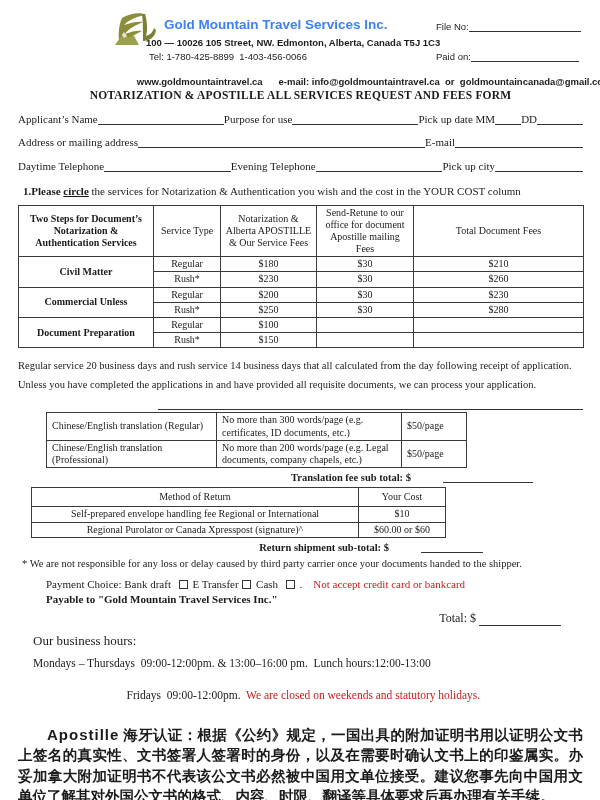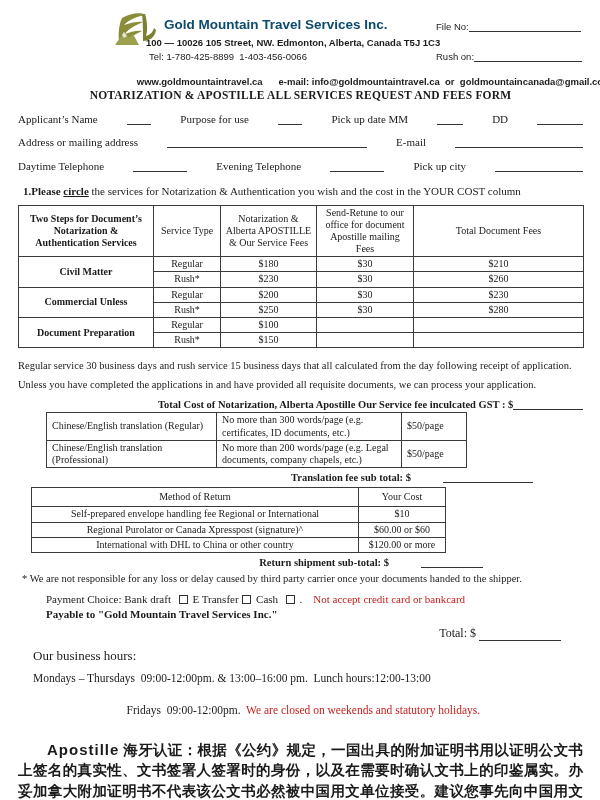--- a/index.html
+++ b/index.html
@@ -19,21 +19,21 @@
   .addr { position:absolute; left:128px; top:27px; font-size:9.5px; font-weight:bold; }
   .tel  { position:absolute; left:131px; top:41px; font-size:9.5px; white-space:pre; }
   .paidon { position:absolute; left:418px; top:41px; font-size:9.5px; }
   .webline { position:absolute; left:103px; top:55px; font-size:9.5px; font-weight:bold; white-space:pre; }
   .u { display:inline-block; border-bottom:1px solid #333; height:11px; vertical-align:bottom; }
 
   
   .title { text-align:center; font-weight:bold; font-size:11.5px; margin-top:13px; letter-spacing:.2px; }
 
   
-  .fline { display:flex; align-items:flex-start; margin-top:11.5px; font-size:11px;gap:29px; }
+  .fline { display:flex; align-items:flex-start; margin-top:11.5px; font-size:11px; }
   .fline:first-of-type { margin-top:13px; }
   .fill { flex:1; border-bottom:1px solid #333; height:12px; }
   .fw { border-bottom:1px solid #333; height:12px; display:inline-block; }
 
   .item1 { margin-top:13px; margin-left:5px; font-size:11px; }
   .circ { font-weight:bold; text-decoration:underline; }
 
   
   table { border-collapse:collapse; table-layout:fixed; }
   td, th { border:1px solid #3a3a3a; font-weight:normal; text-align:center; vertical-align:middle; padding:1px 3px; font-size:10px; line-height:1.22; }
@@ -77,28 +77,28 @@
 
 <div class="page">
 
   <div class="hdr">
     <svg class="logo" viewBox="0 0 46 36">
       <path d="M10 6 C18 1, 30 0, 34 3 C26 4, 16 8, 12 13 C20 10, 28 9, 31 10 C24 13, 16 17, 13 22 C20 19, 27 18, 30 19 C22 23, 14 27, 8 33 C6 28, 6 14, 10 6 Z" fill="#8a8d3a"></path>
       <path d="M33 2 C35 8, 36 18, 34 24 C38 23, 41 20, 42 16 L44 18 C43 25, 38 29, 31 29 C31 20, 31 8, 30 3 Z" fill="#7c8033"></path>
       <path d="M3 33 L12 20 L17 26 L21 22 L27 33 Z" fill="#9aa04b"></path>
       <path d="M10 23 L12 20 L15 24 L12 26 Z" fill="#e8e6d2"></path>
     </svg>
-    <div class="company" style="color:#0c4a6e">Gold Mountain Travel Services Inc.</div>
+    <div class="company" style="color:#3b82f6">Gold Mountain Travel Services Inc.</div>
     <div class="fileno">
       <span>File No:</span><span class="u" style="width:112px"></span>
     </div>
     <div class="addr">100 — 10026 105 Street, NW. Edmonton, Alberta, Canada T5J 1C3</div>
     <div class="tel">Tel: 1-780-425-8899  1-403-456-0066</div>
     <div class="paidon">
-      <span>Rush on:</span><span class="u" style="width:108px"></span>
+      <span>Paid on:</span><span class="u" style="width:108px"></span>
     </div>
     <div class="webline">
       <span>www.goldmountaintravel.ca</span><span>      </span><span>e-mail: info@goldmountaintravel.ca  or  goldmountaincanada@gmail.com</span>
     </div>
   </div>
 
   <div class="title">NOTARIZATION &amp; APOSTILLE ALL SERVICES REQUEST AND FEES FORM</div>
 
   <div class="fline">
     <span>Applicant’s Name</span>
@@ -180,25 +180,24 @@
     </tr>
     <tr>
       <td>Rush*</td>
       <td>$150</td>
       <td></td>
       <td></td>
     </tr>
   </tbody>
     </table>
 
-  <div class="note">Regular service 30 business days and rush service 15 business days that all calculated from the day following receipt of application.</div>
+  <div class="note">Regular service 20 business days and rush service 14 business days that all calculated from the day following receipt of application.</div>
   <div class="note">Unless you have completed the applications in and have provided all requisite documents, we can process your application.</div>
 
   <div class="boldline" style="padding-left:140px">
-    <span>Total Cost of Notarization, Alberta Apostille Our Service fee inculcated GST : $</span>
     <span class="fill"></span>
   </div>
 
   <table class="trtbl">
     <colgroup>
         <col style="width:170px">
         <col style="width:185px">
         <col style="width:65px">
       </colgroup>
     <tbody>
@@ -232,24 +231,20 @@
       <th>Your Cost</th>
     </tr>
     <tr>
       <td>Self-prepared envelope handling fee Regional or International</td>
       <td>$10</td>
     </tr>
     <tr>
       <td>Regional Purolator or Canada Xpresspost (signature)^</td>
       <td>$60.00 or $60</td>
     </tr>
-    <tr>
-      <td>International with DHL to China or other country</td>
-      <td>$120.00 or more</td>
-    </tr>
   </tbody>
     </table>
   <div class="subline">
     <span class="spacer"></span>
     <span>Return shipment sub-total: $</span>
     <span class="fw" style="width:62px"></span>
     <span style="width:68px"></span>
   </div>
   <div class="starnote">* We are not responsible for any loss or delay caused by third party carrier once your documents handed to the shipper.</div>
 

